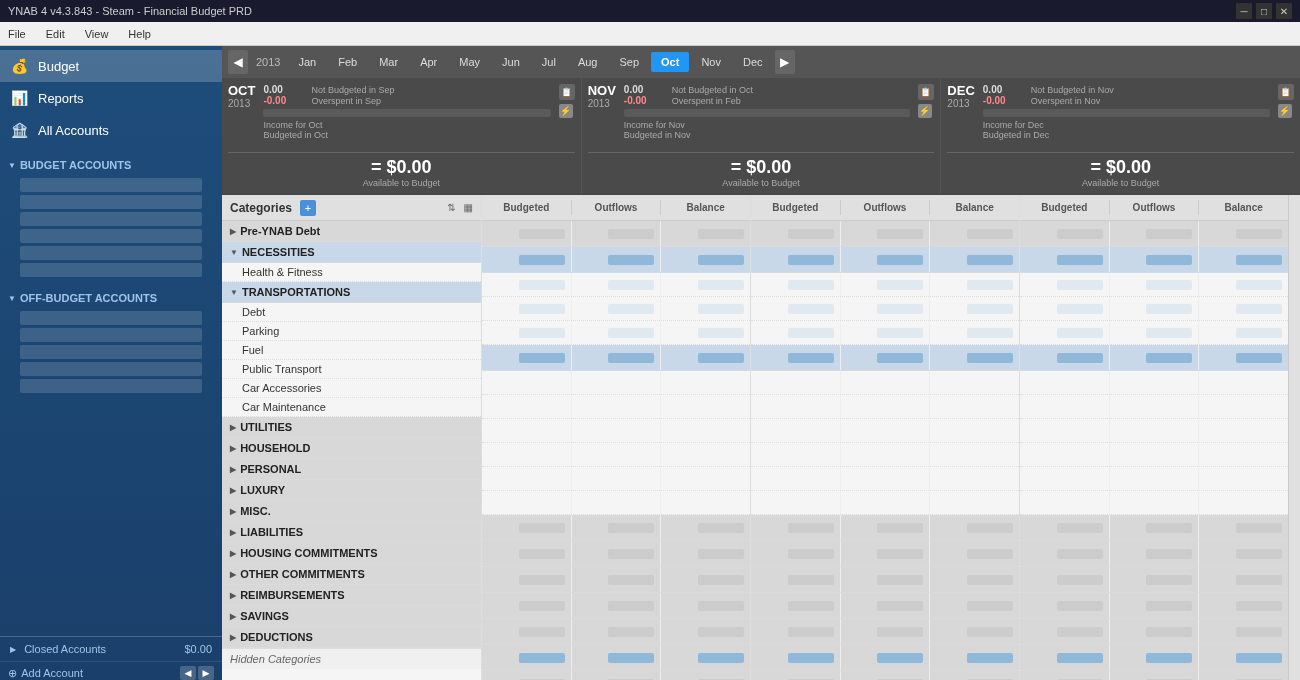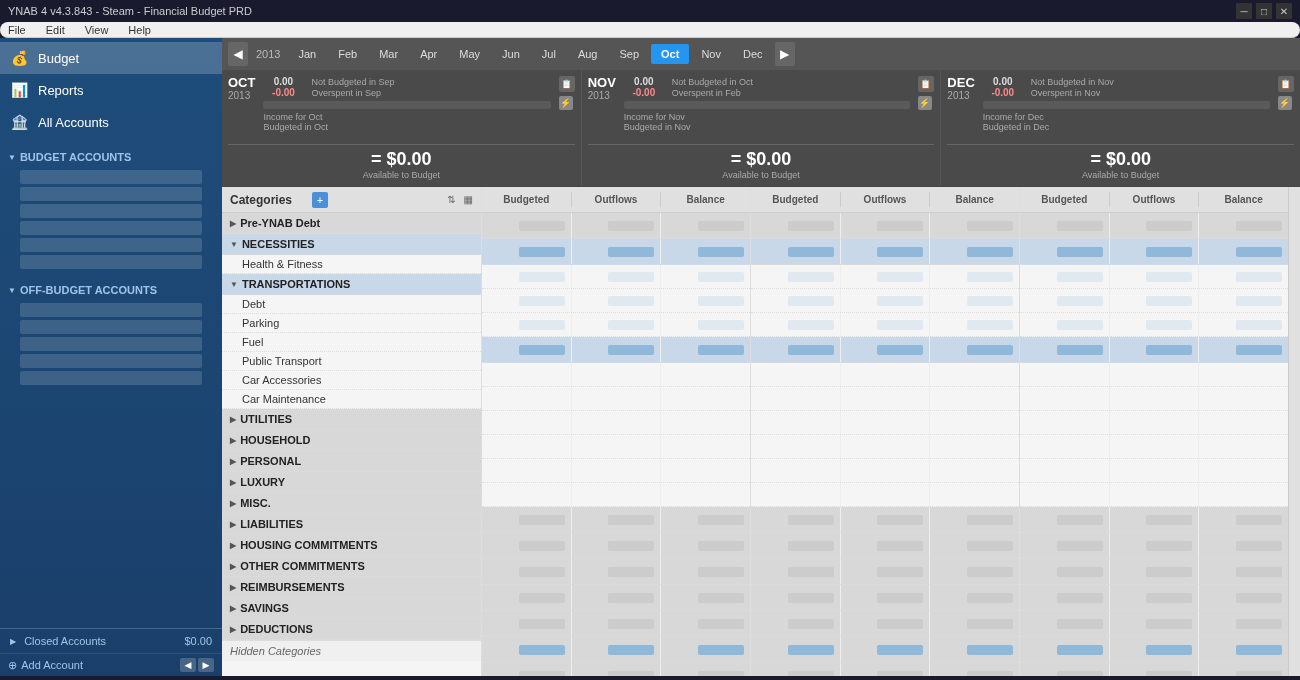--- a/index.html
+++ b/index.html
@@ -22,28 +22,27 @@
       background: #333;
       border: none;
       color: #ccc;
       font-size: 10px;
       cursor: pointer;
       display: flex; align-items: center; justify-content: center;
     }
 
     
     .menu-bar {
-      height: 16px;
+      height: 24px;
       background: #f0f0f0;
       display: flex;
       align-items: center;
       padding: 0 4px;
       gap: 12px;
       border-bottom: 1px solid #ccc;
-      border-radius: 8px;
     }
     .menu-item {
       font-size: 11px;
       color: #333;
       cursor: pointer;
       padding: 0 4px;
     }
 
     
     .main-layout {
@@ -242,21 +241,21 @@
       display: flex;
       justify-content: space-between;
       align-items: center;
       gap: 8px;
     }
     .amount-value {
       color: #ddd;
       font-size: 10px;
       font-weight: 600;
       min-width: 40px;
-      text-align: center;
+      text-align: left;
     }
     .amount-label {
       color: #aaa;
       font-size: 9px;
       flex: 1;
     }
 
     .panel-icon {
       width: 16px; height: 16px;
       background: #666;
@@ -324,21 +323,21 @@
       border-bottom: 1px solid #ccc;
       height: 26px;
     }
 
     .categories-title {
       font-size: 12px;
       font-weight: 600;
       color: #333;
       display: flex;
       align-items: center;
-      gap: 20px;
+      gap: 8px;
     }
     .add-cat-btn {
       width: 16px; height: 16px;
       background: #4a90d9;
       border: none;
       border-radius: 2px;
       color: #fff;
       font-size: 11px;
       cursor: pointer;
       display: flex; align-items: center; justify-content: center;

